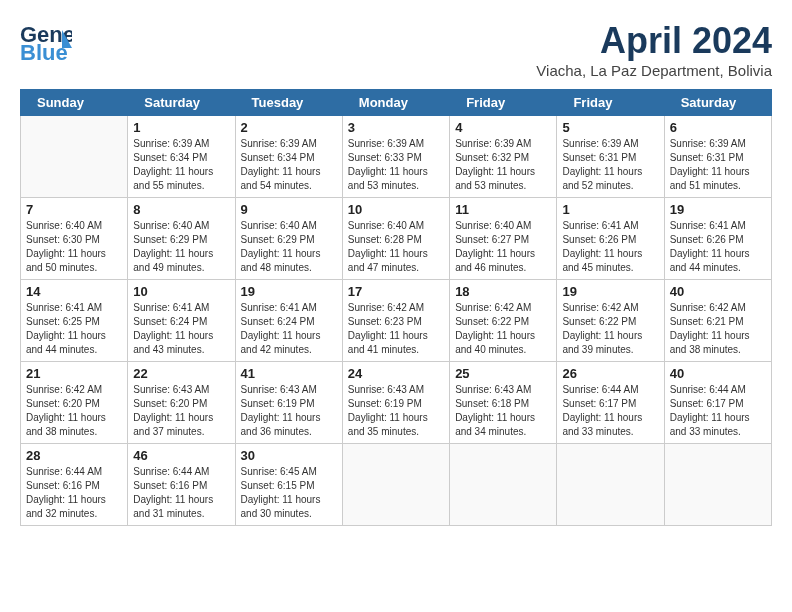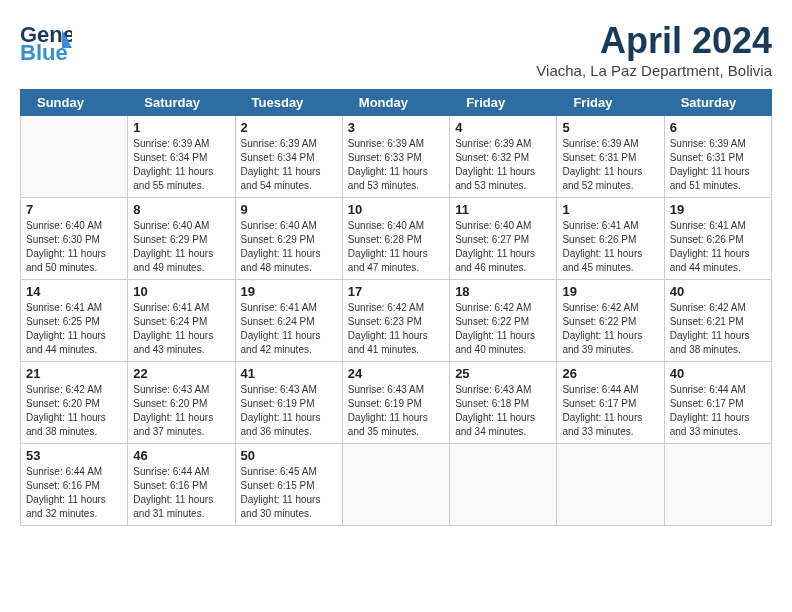--- a/index.html
+++ b/index.html
@@ -215,29 +215,29 @@
           <span class="day-num">26</span>
           <div class="day-info">Sunrise: 6:44 AM<br>Sunset: 6:17 PM<br>Daylight: 11 hours<br>and 33 minutes.</div>
         </td>
         <td>
           <span class="day-num">40</span>
           <div class="day-info">Sunrise: 6:44 AM<br>Sunset: 6:17 PM<br>Daylight: 11 hours<br>and 33 minutes.</div>
         </td>
       </tr>
       <tr>
         <td>
-          <span class="day-num">53</span>
+          <span class="day-num">28</span>
           <div class="day-info">Sunrise: 6:44 AM<br>Sunset: 6:16 PM<br>Daylight: 11 hours<br>and 32 minutes.</div>
         </td>
         <td>
           <span class="day-num">46</span>
           <div class="day-info">Sunrise: 6:44 AM<br>Sunset: 6:16 PM<br>Daylight: 11 hours<br>and 31 minutes.</div>
         </td>
         <td>
-          <span class="day-num">50</span>
+          <span class="day-num">30</span>
           <div class="day-info">Sunrise: 6:45 AM<br>Sunset: 6:15 PM<br>Daylight: 11 hours<br>and 30 minutes.</div>
         </td>
         <td class="empty"></td>
         <td class="empty"></td>
         <td class="empty"></td>
         <td class="empty"></td>
       </tr>
     </tbody>
 </table>
 

